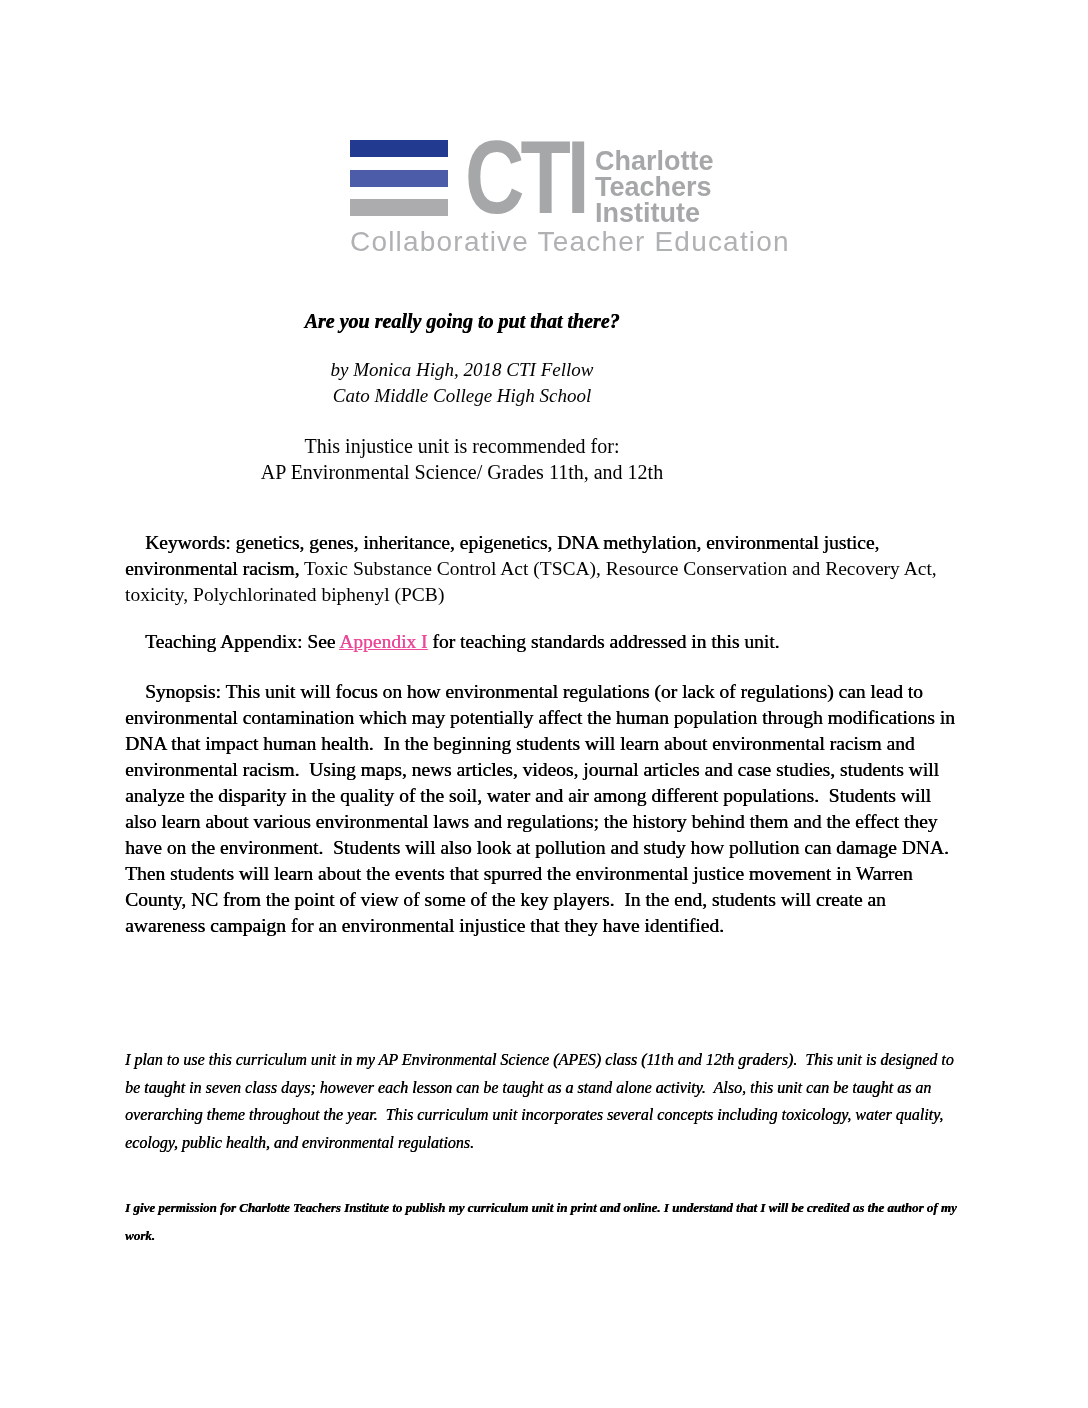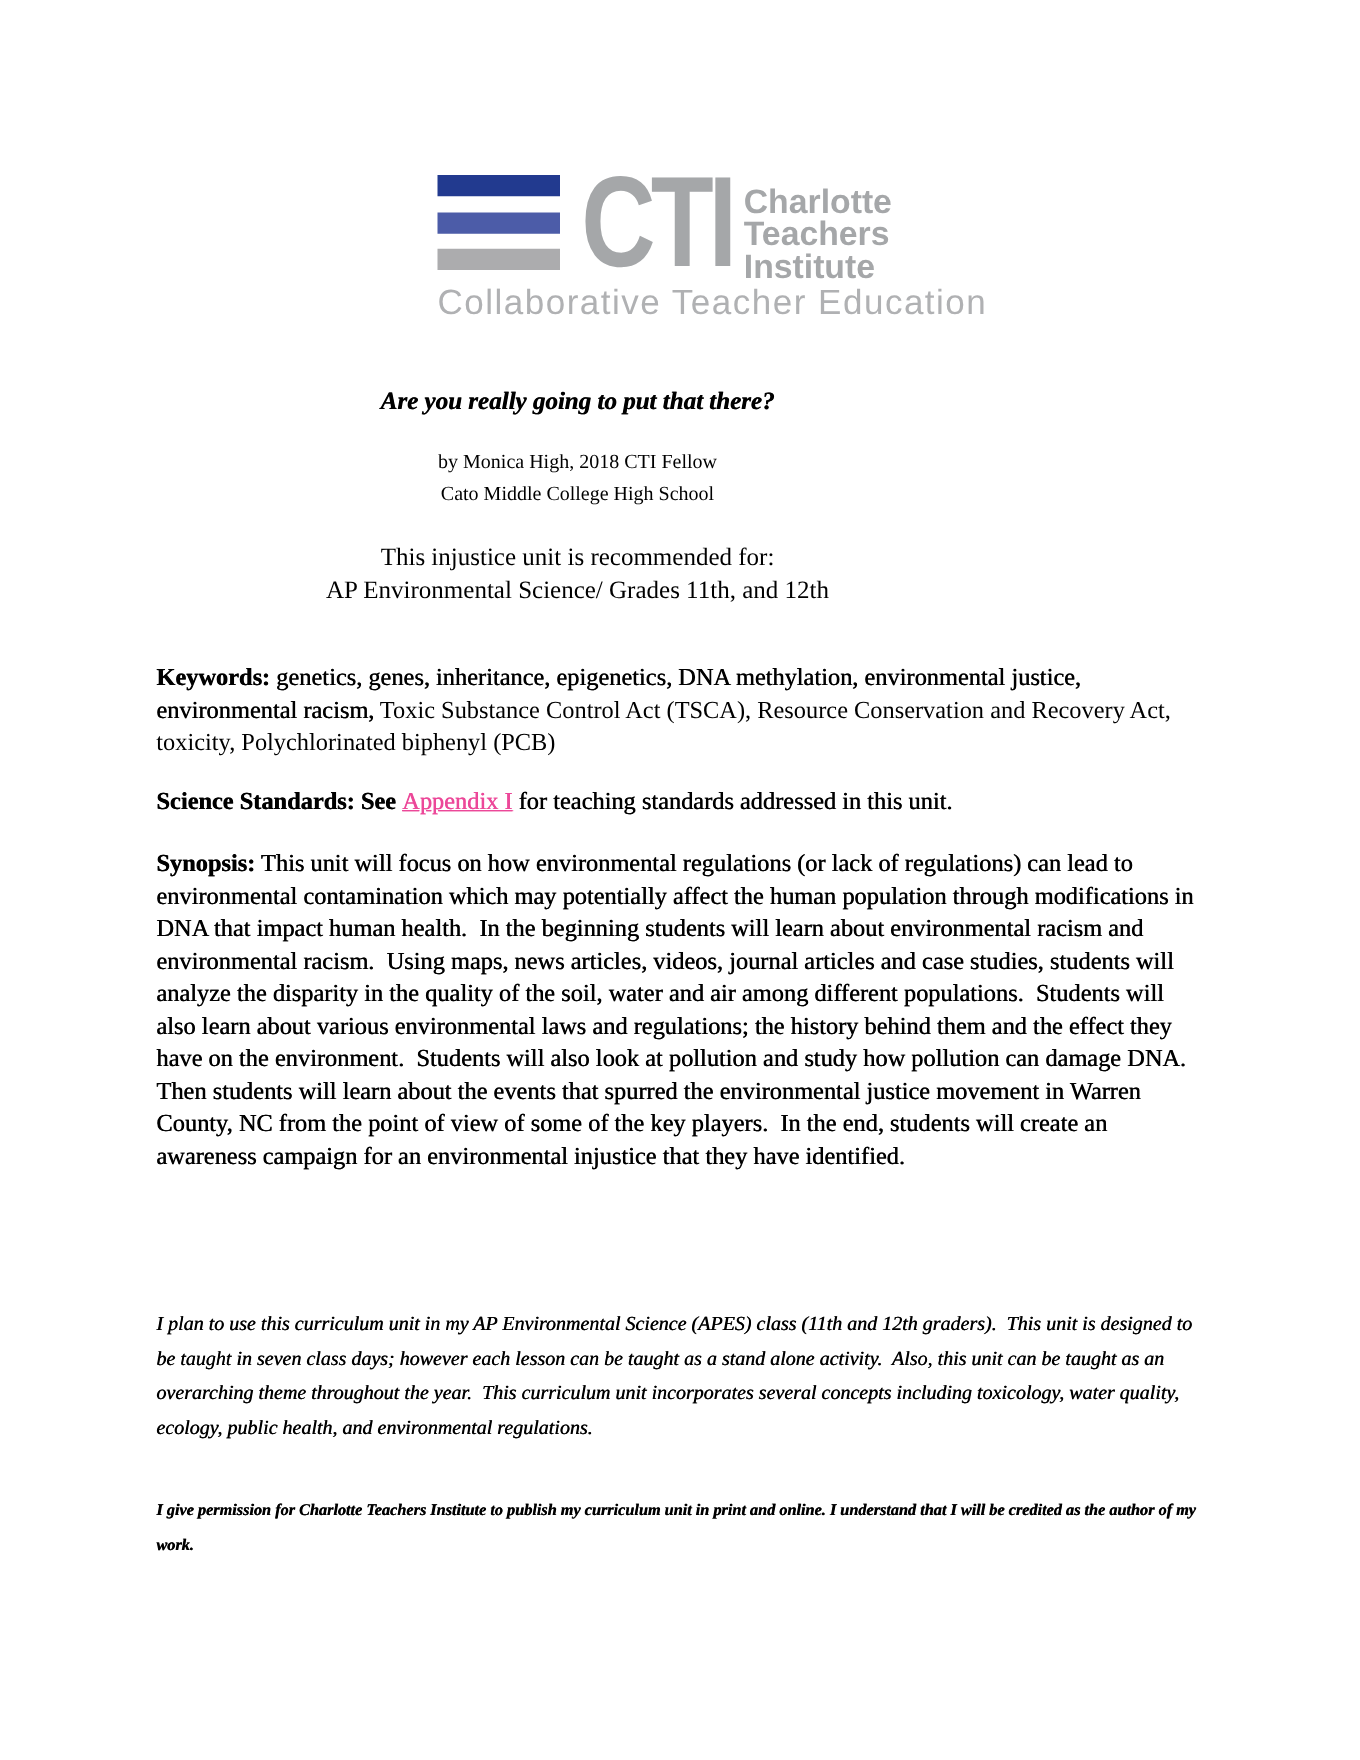--- a/index.html
+++ b/index.html
@@ -49,41 +49,41 @@
     font-family: "Liberation Sans", sans-serif;
     font-size: 28px;
     color: #B0B1B3;
     letter-spacing: 1.2px;
     white-space: nowrap;
   }
 
   
   .center { position: absolute; left: 0; width: 924px; text-align: center; }
   .doc-title { top: 310px; font-weight: bold; font-style: italic; font-size: 20px; text-shadow: 0.4px 0 0 currentColor; }
-  .byline-block { top: 357px; font-size: 16px; line-height: 26px; }
+  .byline-block { top: 357px; font-size: 19px; line-height: 26px; font-style: italic; }
   .rec-block { top: 433px; font-size: 20px; line-height: 26px; }
 
   
   .para {
     position: absolute;
     left: 125px;
     width: 842px;
     margin: 0;
     font-size: 19.5px;
     line-height: 26px;
     white-space: pre-wrap;
     text-align: left;
   }
   .keywords   { top: 530px; }
   .teaching   { top: 629px; }
   .synopsis   { top: 679px; }
   .plan       { top: 1046px; font-size: 16px; line-height: 27.5px; }
   .permission { top: 1194px; font-size: 13px; line-height: 27.5px; font-weight: bold; }
 
-  .lbl   { font-weight: bold; text-shadow: 0.4px 0 0 currentColor; }
+  .lbl   { font-weight: normal; text-shadow: 0.4px 0 0 currentColor; margin-left: 20px; }
   .heavy { text-shadow: 0.4px 0 0 currentColor; }
   .light { text-shadow: none; }
   .italic { font-style: italic; text-shadow: 0.35px 0 0 currentColor; }
   .applink { color: #ec4899; text-decoration: underline; cursor: pointer; }
 </style>
 </head>
 <body>
 
 <div class="page">
 
@@ -113,21 +113,21 @@
     <div>Cato Middle College High School</div>
   </div>
 
   <div class="center rec-block">
     <div>This injustice unit is recommended for:</div>
     <div>AP Environmental Science/ Grades 11th, and 12th</div>
   </div>
 
   <p class="para keywords"><b class="lbl">Keywords:</b><span class="heavy"> genetics, genes, inheritance, epigenetics, DNA methylation, environmental justice, environmental racism,</span><span class="light"> Toxic Substance Control Act (TSCA), Resource Conservation and Recovery Act, toxicity, Polychlorinated biphenyl (PCB)</span></p>
 
-  <p class="para teaching"><b class="lbl">Science Standards: See </b><a class="applink heavy">Appendix I</a><span class="heavy"> for teaching standards addressed in this unit.</span></p>
+  <p class="para teaching"><b class="lbl">Teaching Appendix: See </b><a class="applink heavy">Appendix I</a><span class="heavy"> for teaching standards addressed in this unit.</span></p>
 
   <p class="para synopsis"><b class="lbl">Synopsis:</b><span class="heavy"> This unit will focus on how environmental regulations (or lack of regulations) can lead to environmental contamination which may potentially affect the human population through modifications in DNA that impact human health.  In the beginning students will learn about environmental racism and environmental racism.  Using maps, news articles, videos, journal articles and case studies, students will analyze the disparity in the quality of the soil, water and air among different populations.  Students will also learn about various environmental laws and regulations; the history behind them and the effect they have on the environment.  Students will also look at pollution and study how pollution can damage DNA.  Then students will learn about the events that spurred the environmental justice movement in Warren County, NC from the point of view of some of the key players.  In the end, students will create an awareness campaign for an environmental injustice that they have identified.</span></p>
 
   <p class="para italic plan">I plan to use this curriculum unit in my AP Environmental Science (APES) class (11th and 12th graders).  This unit is designed to be taught in seven class days; however each lesson can be taught as a stand alone activity.  Also, this unit can be taught as an overarching theme throughout the year.  This curriculum unit incorporates several concepts including toxicology, water quality, ecology, public health, and environmental regulations.</p>
 
   <p class="para italic permission">I give permission for Charlotte Teachers Institute to publish my curriculum unit in print and online. I understand that I will be credited as the author of my work.</p>
 
 </div>
 
 </body></html>

